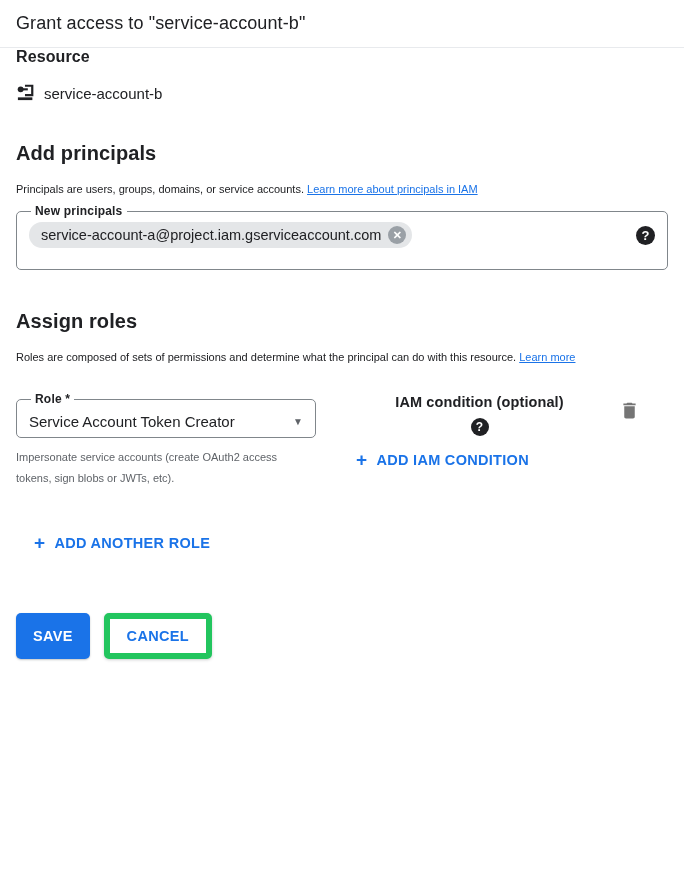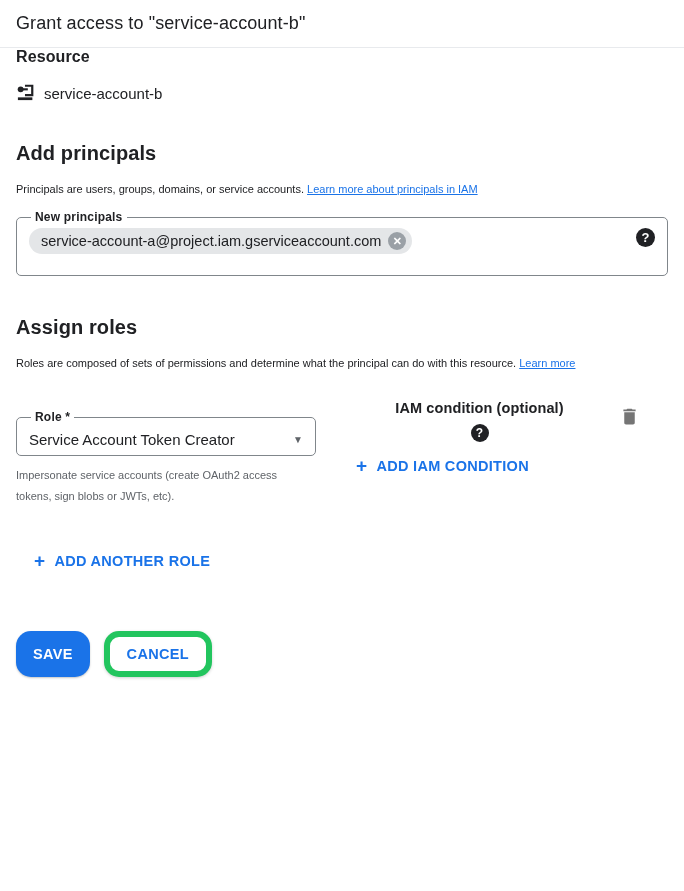--- a/index.html
+++ b/index.html
@@ -52,35 +52,35 @@
     letter-spacing: 0.1px;
   }
   .section-desc {
     margin-top: 12px;
     font-size: 11px;
     line-height: 25px;
   }
   fieldset.outlined {
     border: 1px solid #80868b;
     border-radius: 5px;
-    margin-top: 8px;
+    margin-top: 2px;
     padding: 4px 12px 10px 12px;
   }
   fieldset.outlined legend {
     font-size: 12px;
     font-weight: 700;
     color: #202124;
     padding: 0 4px;
     margin-left: 2px;
     letter-spacing: 0.2px;
   }
   .principals-field { min-height: 66px; }
   .principals-inner {
     display: flex;
-    align-items: flex-start;
+    align-items: center;
     justify-content: space-between;
   }
   .chip {
     display: inline-flex;
     align-items: center;
     gap: 7px;
     background: #e4e6e8;
     border-radius: 14px;
     padding: 4px 6px 4px 12px;
     font-size: 14.5px;
@@ -109,21 +109,21 @@
     cursor: pointer;
     flex: 0 0 auto;
   }
   .roles-row {
     margin-top: 22px;
     display: flex;
     align-items: flex-start;
   }
   .role-col { width: 300px; flex: 0 0 auto; }
   fieldset.role-select {
-    margin-top: 12px;
+    margin-top: 0;
     padding: 0 12px 0 12px;
     height: 46px;
     cursor: pointer;
   }
   .role-select-inner {
     display: flex;
     align-items: center;
     justify-content: space-between;
     height: 30px;
     font-size: 15px;
@@ -182,21 +182,21 @@
   .actions {
     display: flex;
     gap: 14px;
     margin: 60px 0 0 16px;
   }
   .btn {
     font-family: "Liberation Sans", sans-serif;
     font-size: 14.5px;
     font-weight: 700;
     letter-spacing: 0.3px;
-    border-radius: 15px;
+    border-radius: 5px;
     padding: 9px 17px;
     cursor: pointer;
     border: none;
   }
   .btn-primary {
     background: #1a73e8;
     color: #ffffff;
     box-shadow: 0 1px 2px rgba(60,64,67,.3);
   }
   .btn-secondary {

